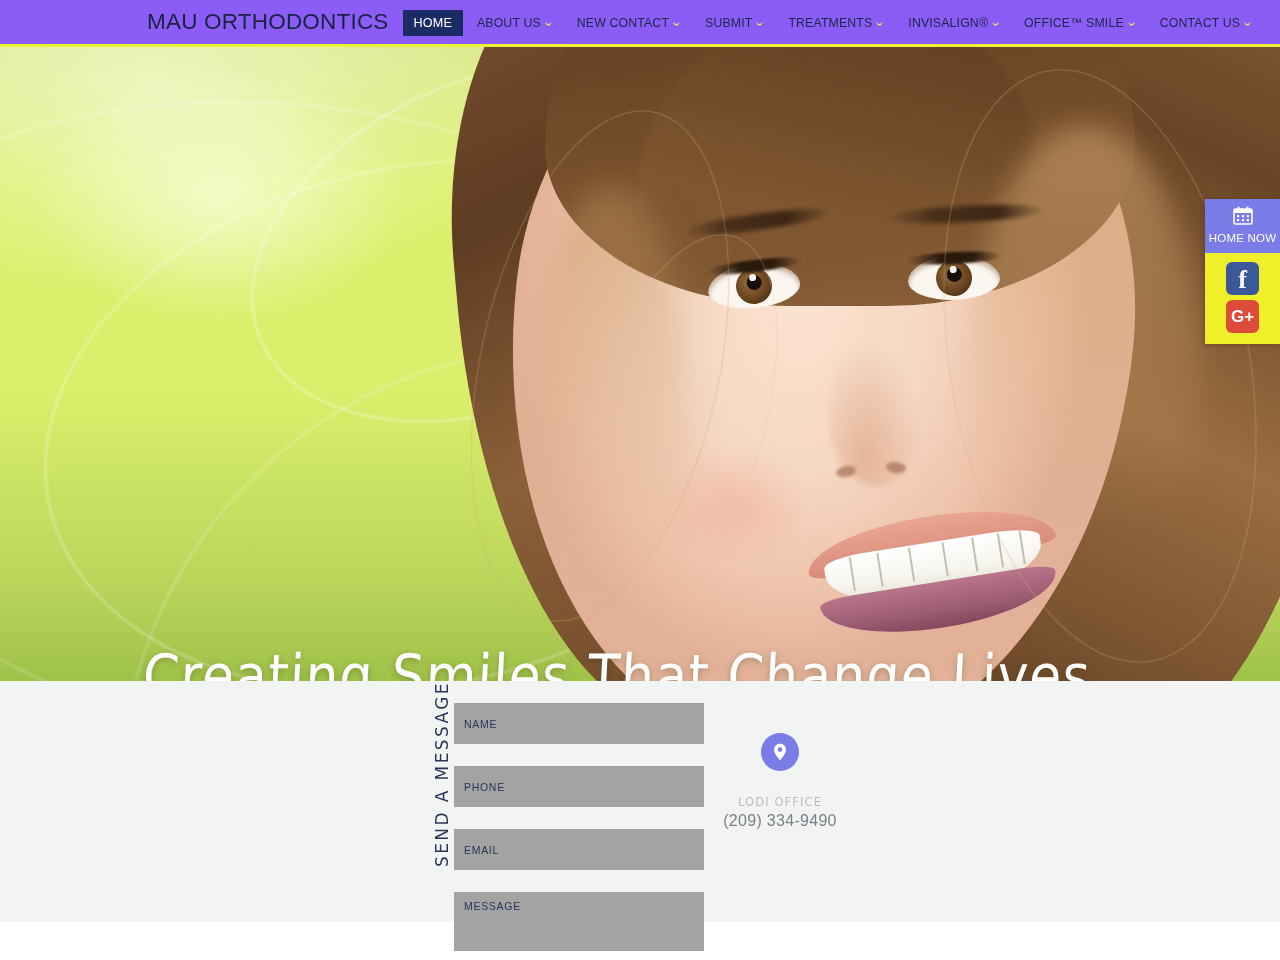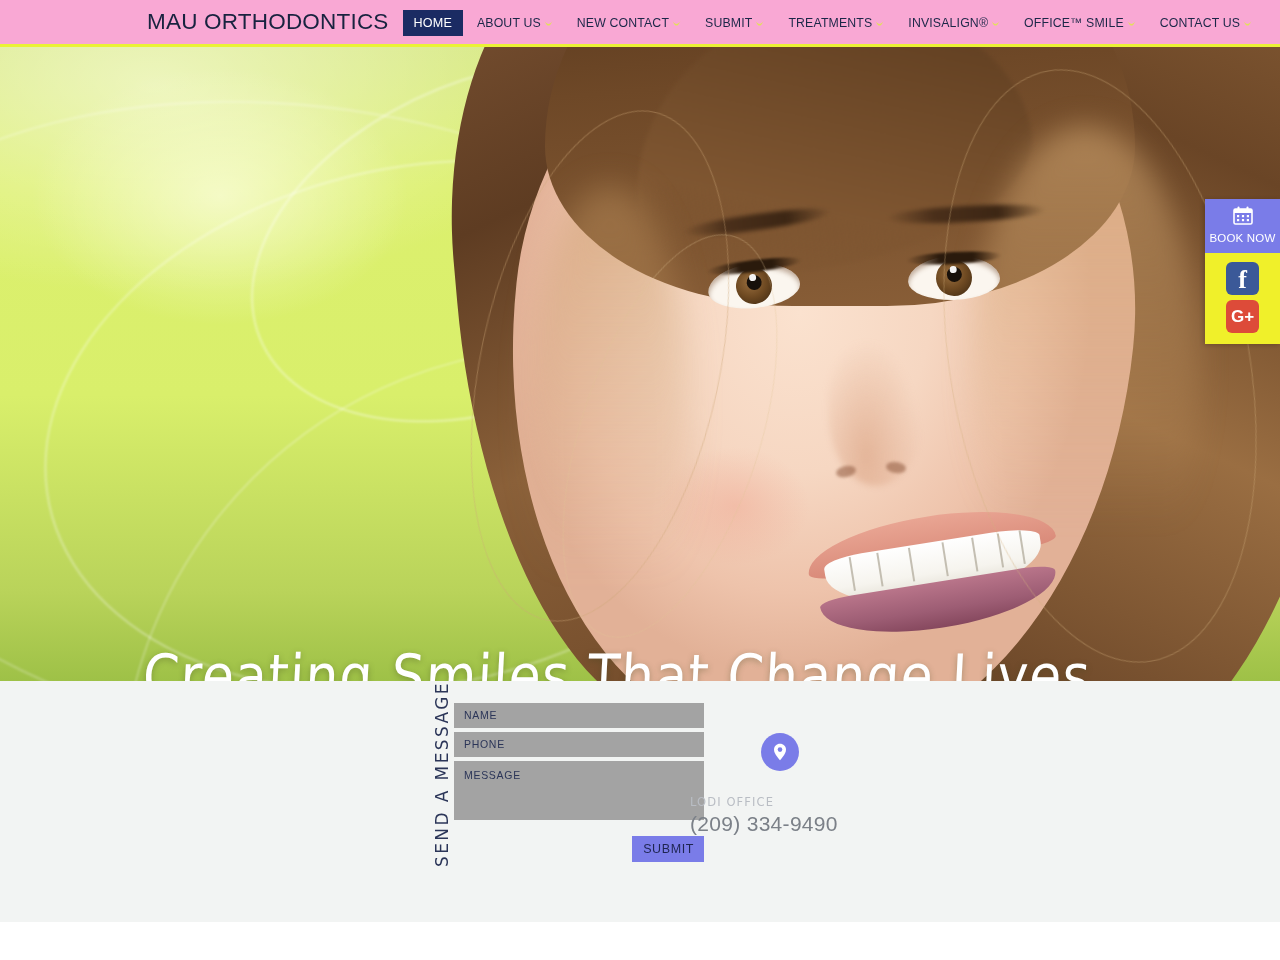--- a/index.html
+++ b/index.html
@@ -10,21 +10,21 @@
     background: #ffffff;
     font-family: "Liberation Sans", sans-serif;
     overflow: hidden;
   }
 
   
   .header {
     position: relative;
     width: 1280px;
     height: 46px;
-    background: #f9a8d4;
+    background: #8b5cf6;
     display: flex;
     align-items: center;
     justify-content: flex-start;
     padding-left: 147px;
     z-index: 40;
   }
   .brand {
     font-size: 22.5px;
     letter-spacing: .2px;
     color: #18233f;
@@ -376,57 +376,58 @@
     background: #a3a3a3;
     border: none;
     outline: none;
     color: #2b3558;
     font-size: 10.5px;
     letter-spacing: .7px;
     font-family: "Liberation Sans", sans-serif;
     padding: 0 10px;
     display: block;
   }
-  .fld.single { height: 25px; line-height: 25px; margin-bottom: 4px; }
+  .fld.single { height: 41px; line-height: 25px; margin-bottom: 22px; }
   .fld.area { height: 59px; padding-top: 8px; resize: none; line-height: 1.2; margin-bottom: 16px; }
   .fld::placeholder { color: #2b3558; opacity: 1; }
   .submit {
     display: block;
     margin-left: auto;
     background: #7a7ce8;
     color: #1e2550;
     border: none;
     font-size: 12.5px;
     letter-spacing: .6px;
     padding: 6px 10px 6px 11px;
     cursor: pointer;
     font-family: "Liberation Sans", sans-serif;
     text-align: right;
   }
 
   .contact {
     position: absolute;
     left: 690px; top: 52px;
     width: 180px;
+    text-align: center;
   }
   .pin {
     width: 38px; height: 38px; border-radius: 50%;
     background: #7a7ce8;
     margin: 0 auto 24px;
     display: flex; align-items: center; justify-content: center;
   }
   .office {
     font-family: "DejaVu Sans", sans-serif;
     font-size: 11.5px;
     letter-spacing: 1.1px;
     color: #b9bdc4;
     margin-bottom: 3px;
   }
   .phone {
-    font-size: 21px;
+    font-size: 16px;
     color: #7b8088;
     letter-spacing: .3px;
     font-weight: 400;
   }
   .footer { width:1280px; height: 38px; background:#ffffff; }
 </style>
 </head>
 <body>
 
 <div class="header">
@@ -565,21 +566,21 @@
         <rect x="4.5" y="0.5" width="2" height="4" rx="1" fill="#fff"></rect>
         <rect x="13.5" y="0.5" width="2" height="4" rx="1" fill="#fff"></rect>
         <rect x="4" y="9" width="2.2" height="2.2" fill="#fff"></rect>
         <rect x="8.9" y="9" width="2.2" height="2.2" fill="#fff"></rect>
         <rect x="13.8" y="9" width="2.2" height="2.2" fill="#fff"></rect>
         <rect x="4" y="13" width="2.2" height="2.2" fill="#fff"></rect>
         <rect x="8.9" y="13" width="2.2" height="2.2" fill="#fff"></rect>
         <rect x="13.8" y="13" width="2.2" height="2.2" fill="#fff"></rect>
       </svg>
     </span>
-    <span class="sp-label">BOOK NOW</span>
+    <span class="sp-label">HOME NOW</span>
   </div>
 
 
   <div class="sp-social">
     <div class="soc soc-fb">
       <span>f</span>
     </div>
     <div class="soc soc-gp">
       <span>G+</span>
     </div>
@@ -587,20 +588,21 @@
 </div>
 
 <div class="formsec">
   <div class="form-wrap">
     <div class="vertlabel">
       <span>SEND A MESSAGE</span>
     </div>
     <div class="fields">
       <input class="fld single" type="text" placeholder="NAME" style="">
       <input class="fld single" type="text" placeholder="PHONE" style="">
+      <input class="fld single" type="text" placeholder="EMAIL" style="">
       <textarea class="fld area" placeholder="MESSAGE" style=""></textarea>
       <button class="submit">SUBMIT</button>
     </div>
   </div>
 
   <div class="contact">
     <div class="pin">
       <svg width="14" height="18" viewBox="0 0 14 18" fill="none">
         <path d="M7 0.8C3.6 0.8 1 3.4 1 6.7c0 4.2 6 10.5 6 10.5s6-6.3 6-10.5C13 3.4 10.4.8 7 .8z" fill="#fff"></path>
         <circle cx="7" cy="6.6" r="2.3" fill="#7a7ce8"></circle>

